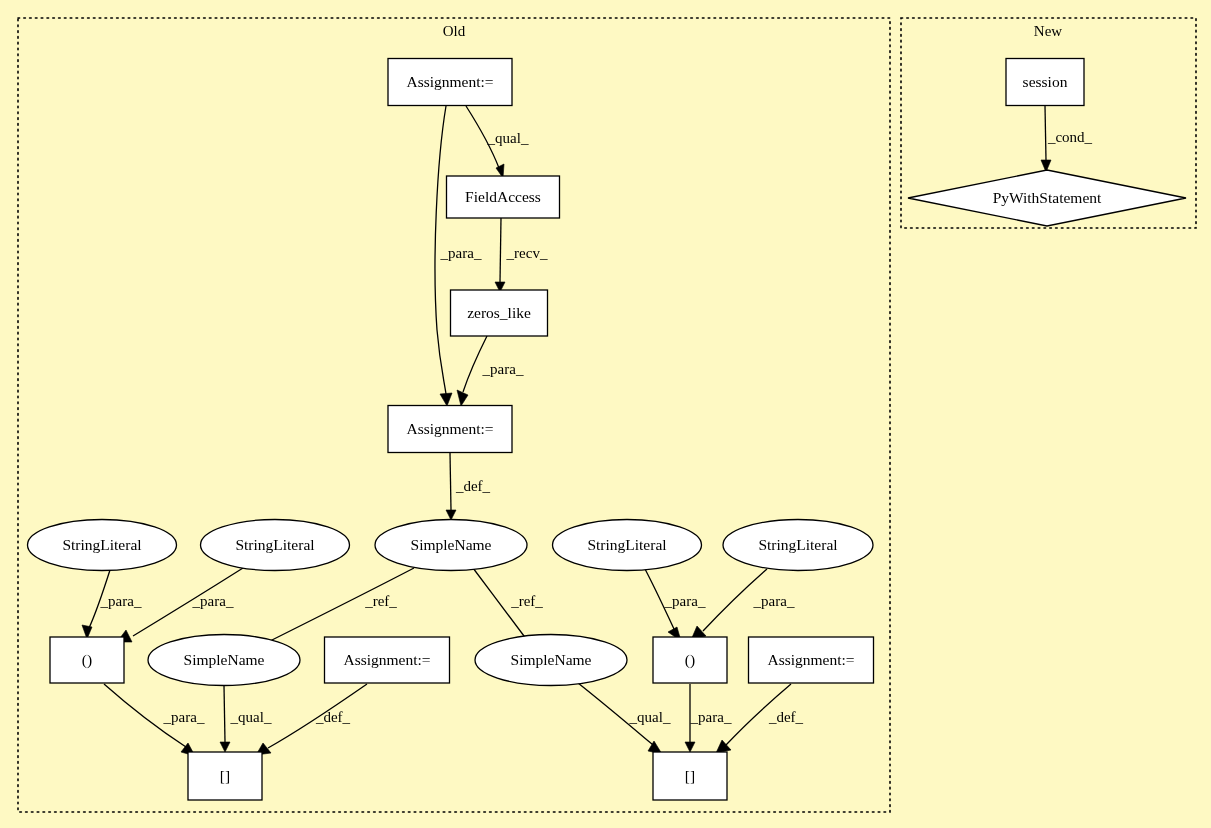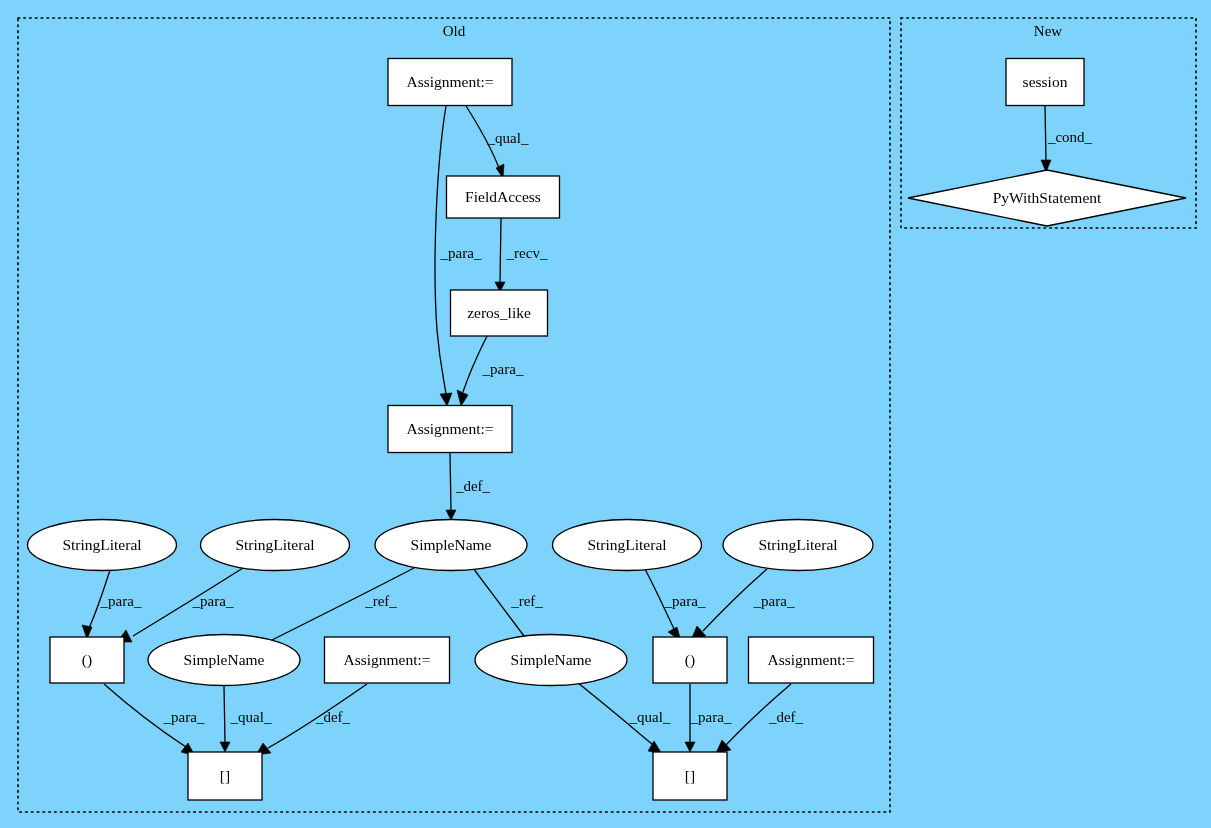--- a/index.html
+++ b/index.html
@@ -9,21 +9,21 @@
   }
   body {
     font-family: "Liberation Serif", "DejaVu Serif", serif;
     color: #000000;
   }
   #canvas {
     position: relative;
     width: 1211px;
     height: 828px;
     overflow: hidden;
-    background: #7dd3fc;
+    background: #fef9c3;
   }
   svg.graph-layer {
     position: absolute;
     left: 0;
     top: 0;
     width: 1211px;
     height: 828px;
   }
   .cluster-rect {
     fill: none;

